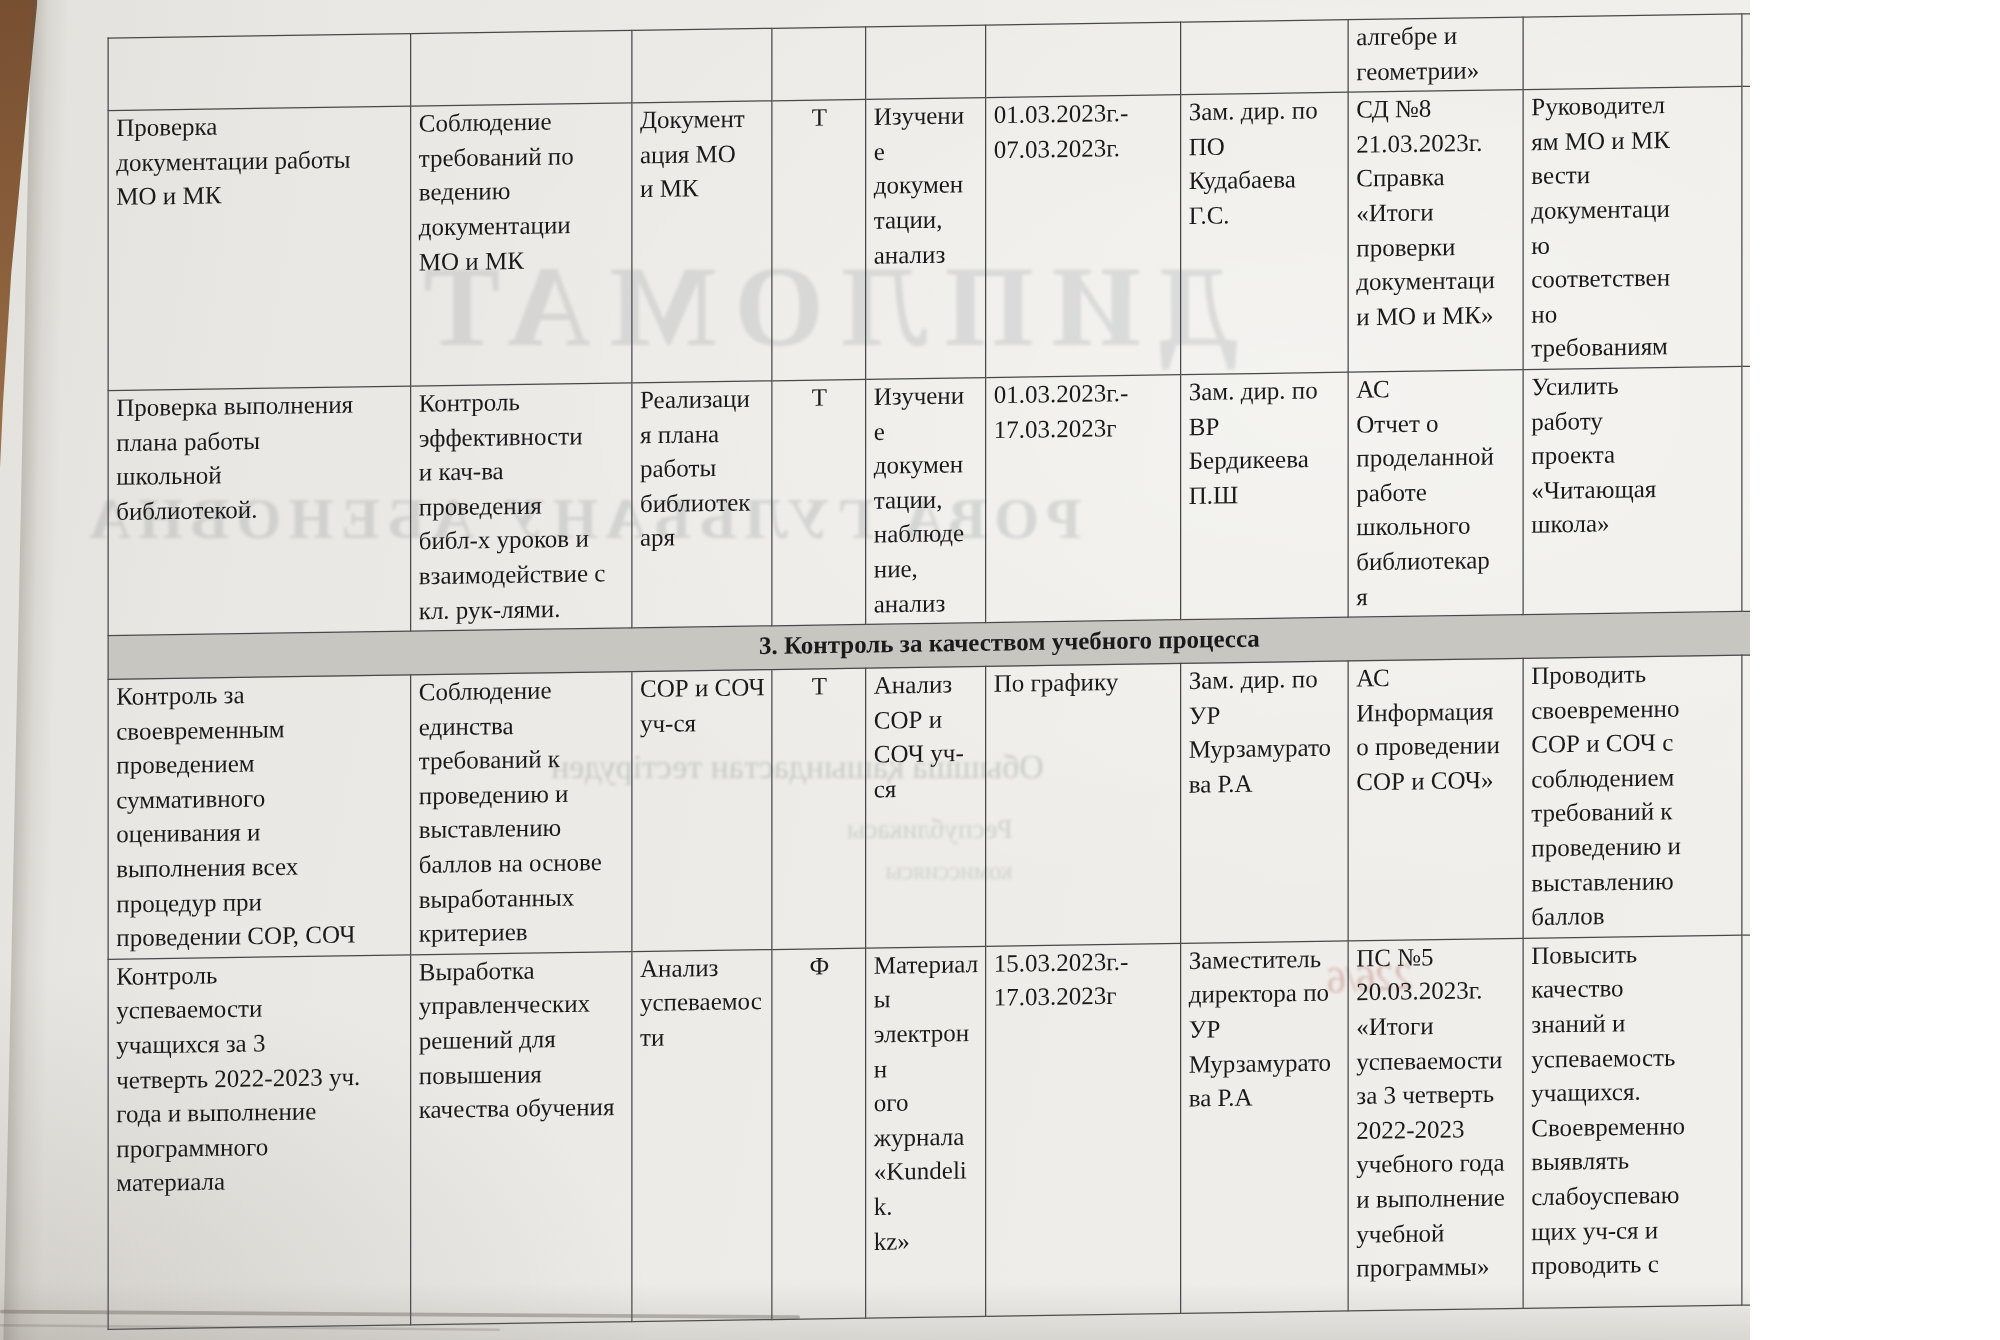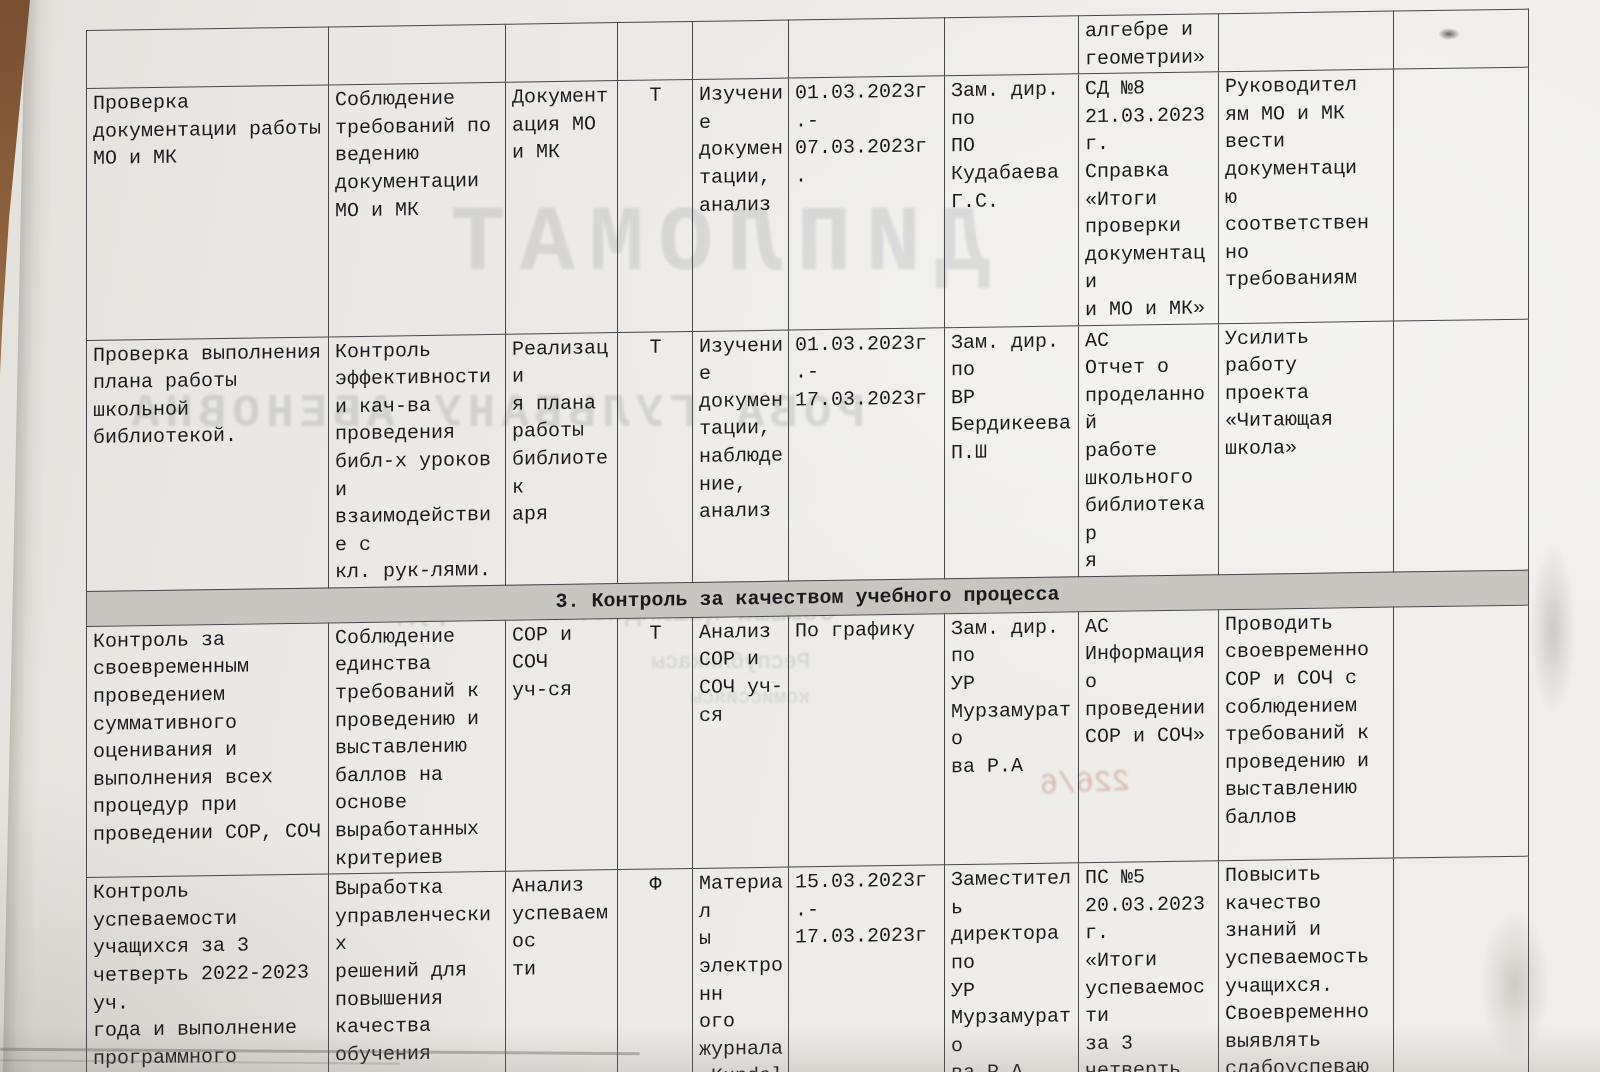--- a/index.html
+++ b/index.html
@@ -1,18 +1,18 @@
 <!DOCTYPE html>
 <html><head>
 <meta charset="utf-8">
 <style>
   html,body{margin:0;padding:0;}
   .photo{
-    position:relative; width:1600px; height:1072px; overflow:hidden;
-    font-family:Liberation Mono, monospace;
+    position:relative; width:1400px; height:1072px; overflow:hidden;
+    font-family:Liberation Serif, serif;
     background:
       radial-gradient(1200px 700px at 75% 30%, rgba(255,255,255,.35), rgba(255,255,255,0) 60%),
       radial-gradient(900px 500px at 2% 98%, rgba(110,104,95,.18), rgba(110,104,95,0) 55%),
       linear-gradient(100deg, #e3e1dc 0%, #eae8e4 18%, #edecE8 55%, #f0efeb 100%);
     background-color:#e9e8e4;
   }
   
   .desk{
     position:absolute; left:0; top:0; width:30px; height:520px;
     background:linear-gradient(175deg,#774f31 0%, #8a5f3c 40%, #a87e58 90%);

